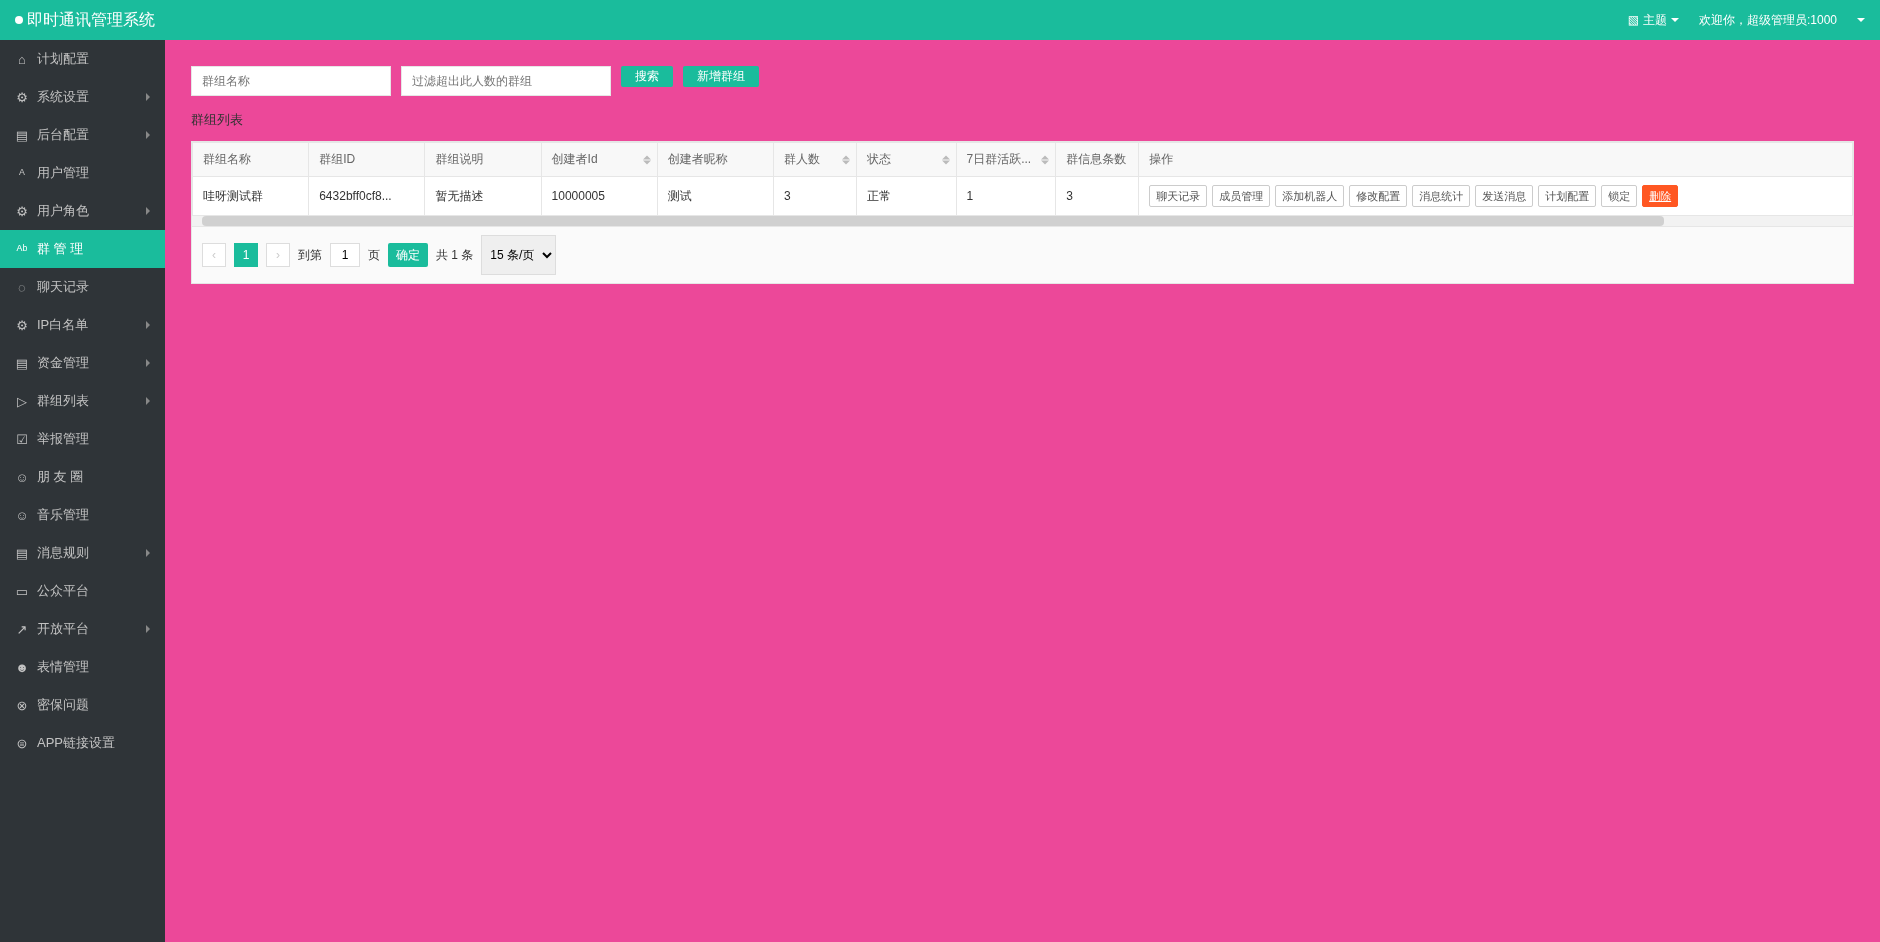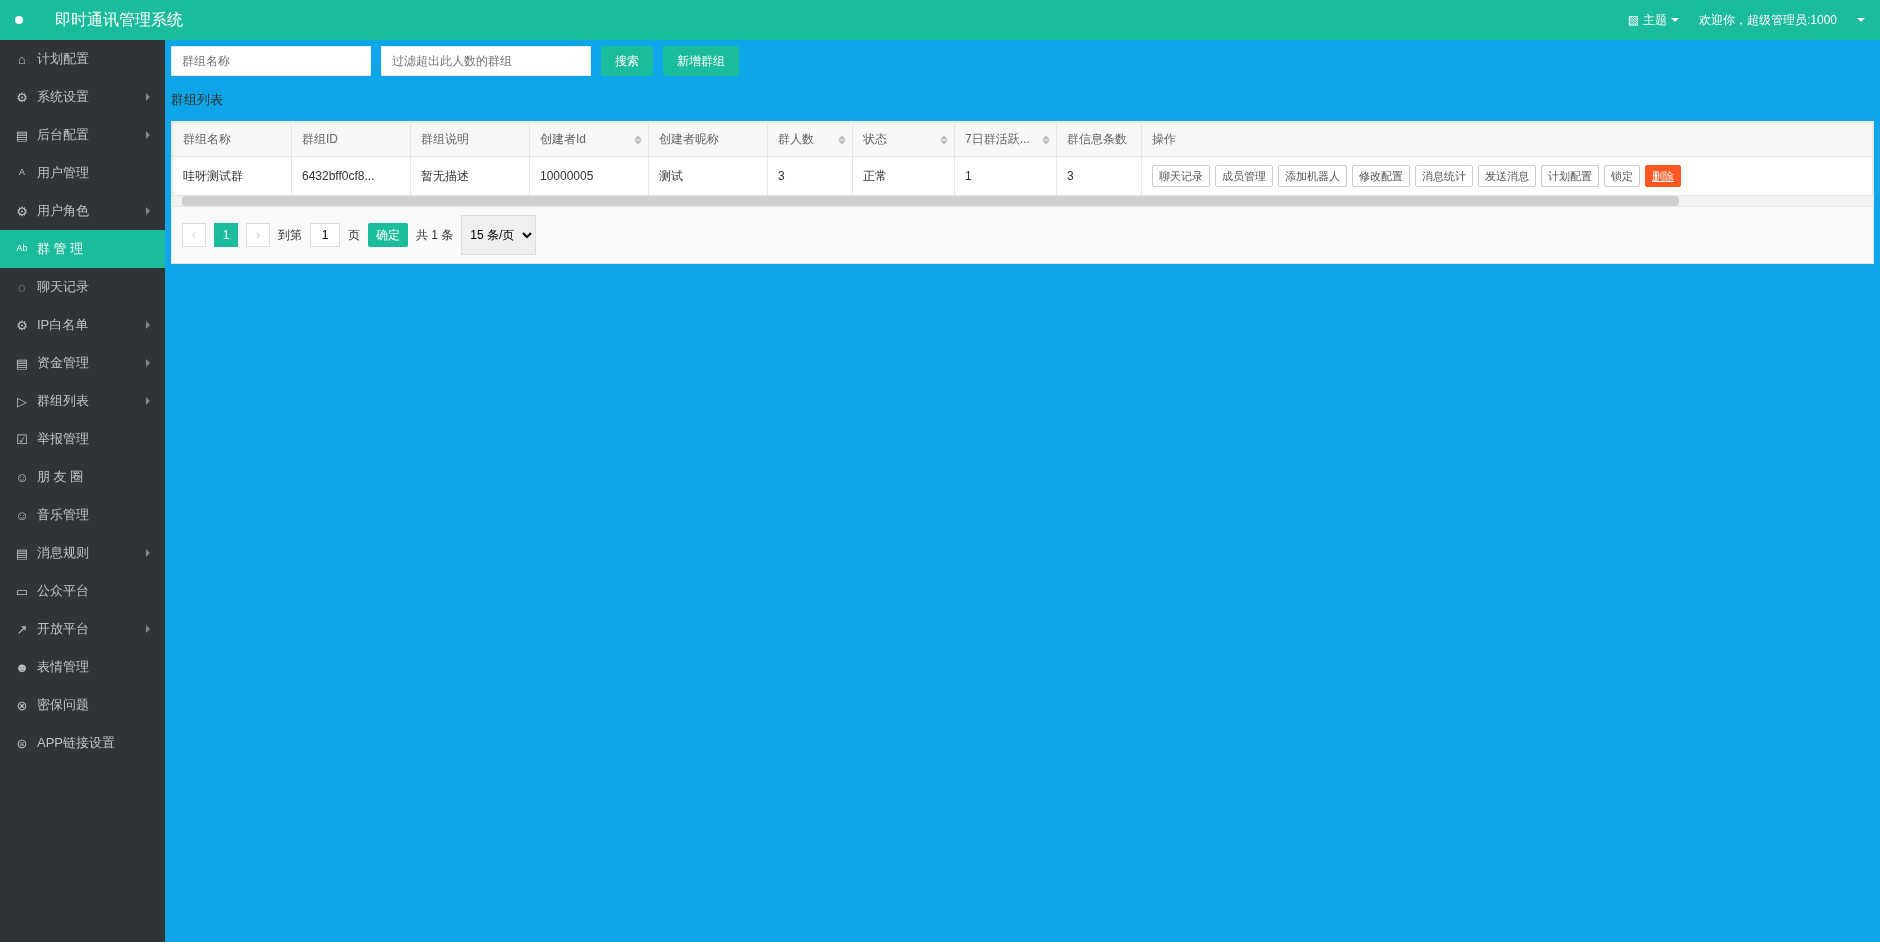--- a/index.html
+++ b/index.html
@@ -1,38 +1,38 @@
 <!DOCTYPE html>
 <html><head>
 <meta charset="utf-8">
 <style>
 * { margin: 0; padding: 0; box-sizing: border-box; }
 body { font-family: "Microsoft YaHei", "Helvetica Neue", Arial, sans-serif; font-size: 12px; color: #333; background: #fff; }
 
 .header { height: 40px; background: #1abc9c; color: #fff; display: flex; align-items: center; justify-content: space-between; padding: 0 15px; }
-.header-left { display: flex; align-items: center; font-size: 16px; gap: 28px; }
+.header-left { display: flex; align-items: center; font-size: 16px; }
 .header-left .dot { width: 8px; height: 8px; border-radius: 50%; background: #fff; margin-right: 4px; }
 .header-right { display: flex; align-items: center; gap: 20px; }
 .header-theme { display: flex; align-items: center; gap: 4px; cursor: pointer; }
 .header-user { display: flex; align-items: center; gap: 20px; cursor: pointer; }
 .caret-down { width: 0; height: 0; border-left: 4px solid transparent; border-right: 4px solid transparent; border-top: 4px solid #fff; }
 
 .container { display: flex; height: calc(100vh - 40px); }
 
 .sidebar { width: 165px; background: #2f3438; color: #c2c2c2; overflow-y: auto; flex-shrink: 0; }
 .sidebar-item { height: 38px; display: flex; align-items: center; padding: 0 15px; cursor: pointer; justify-content: space-between; font-size: 13px; }
 .sidebar-item.active { background: #1abc9c; color: #fff; }
 .sidebar-item-left { display: flex; align-items: center; gap: 8px; }
 .sidebar-icon { width: 14px; height: 14px; display: inline-flex; align-items: center; justify-content: center; }
 .sidebar-caret { width: 0; height: 0; border-top: 4px solid transparent; border-bottom: 4px solid transparent; border-left: 4px solid #888; }
 
-.main { flex: 1; background: #0ea5e9; padding: 6px; overflow: auto; }
+.main { flex: 1; background: #ec4899; padding: 26px; overflow: auto; }
 .toolbar { display: flex; gap: 10px; margin-bottom: 15px; }
 .input-text { height: 30px; border: 1px solid #e6e6e6; padding: 0 10px; font-size: 12px; background: #fff; width: 200px; }
-.btn { height: 30px; padding: 0 14px; border: none; border-radius: 2px; font-size: 12px; cursor: pointer; color: #fff; background: #1abc9c; }
+.btn { height: 21px; padding: 0 14px; border: none; border-radius: 2px; font-size: 12px; cursor: pointer; color: #fff; background: #1abc9c; }
 .btn-small { height: 22px; line-height: 20px; padding: 0 6px; border-radius: 2px; font-size: 11px; cursor: pointer; background: #fff; border: 1px solid #ccc; color: #555; white-space: nowrap; }
 .btn-small.danger { background: #ff5722; color: #fff; border-color: #ff5722; text-decoration: underline; }
 
 .panel-title { font-size: 13px; color: #333; margin-bottom: 12px; }
 
 .table-wrap { background: #fff; border: 1px solid #e6e6e6; }
 .table { width: 100%; border-collapse: collapse; table-layout: fixed; }
 .table th, .table td { border: 1px solid #e6e6e6; padding: 8px 10px; text-align: left; font-weight: normal; font-size: 12px; overflow: hidden; text-overflow: ellipsis; white-space: nowrap; }
 .table th { background: #f8f8f8; color: #666; position: relative; }
 .sort-icons { position: absolute; right: 6px; top: 50%; transform: translateY(-50%); display: flex; flex-direction: column; gap: 1px; }

